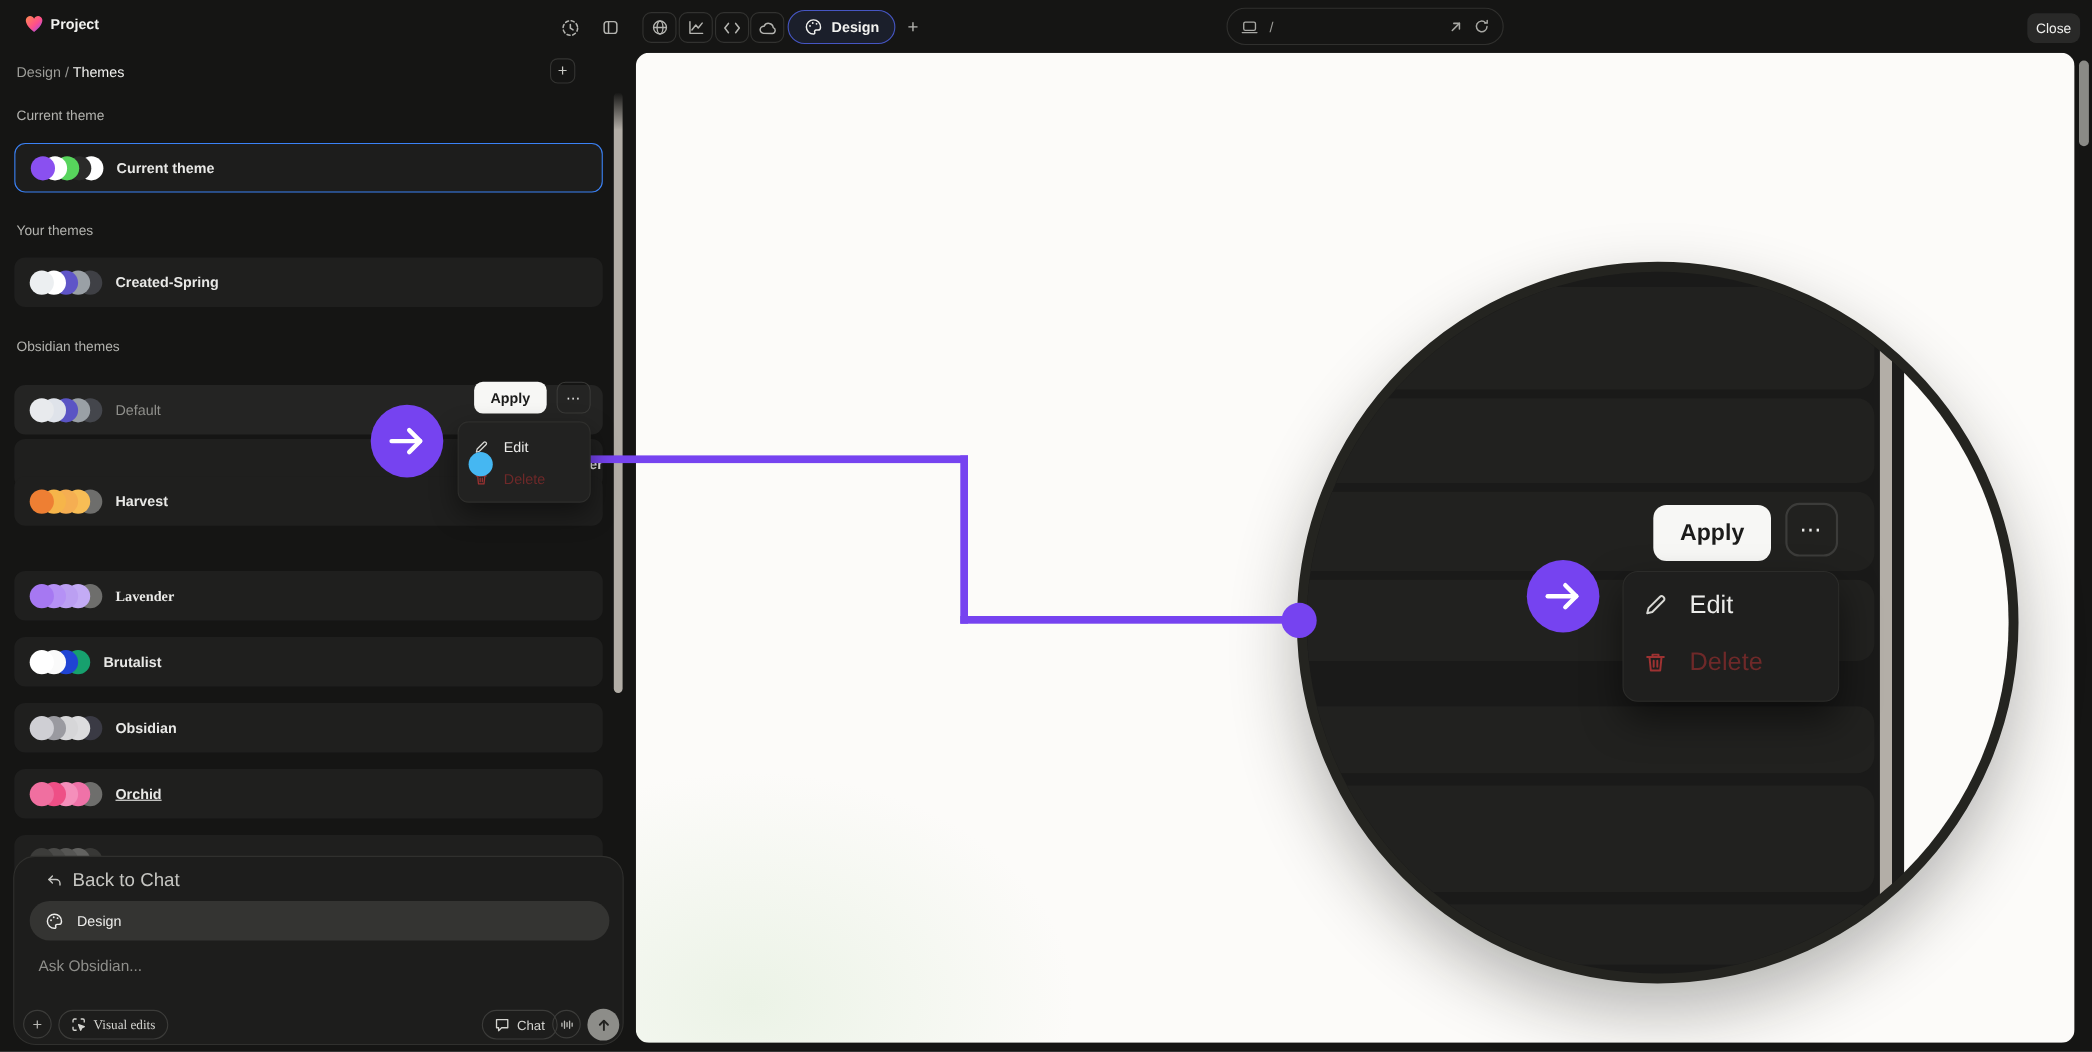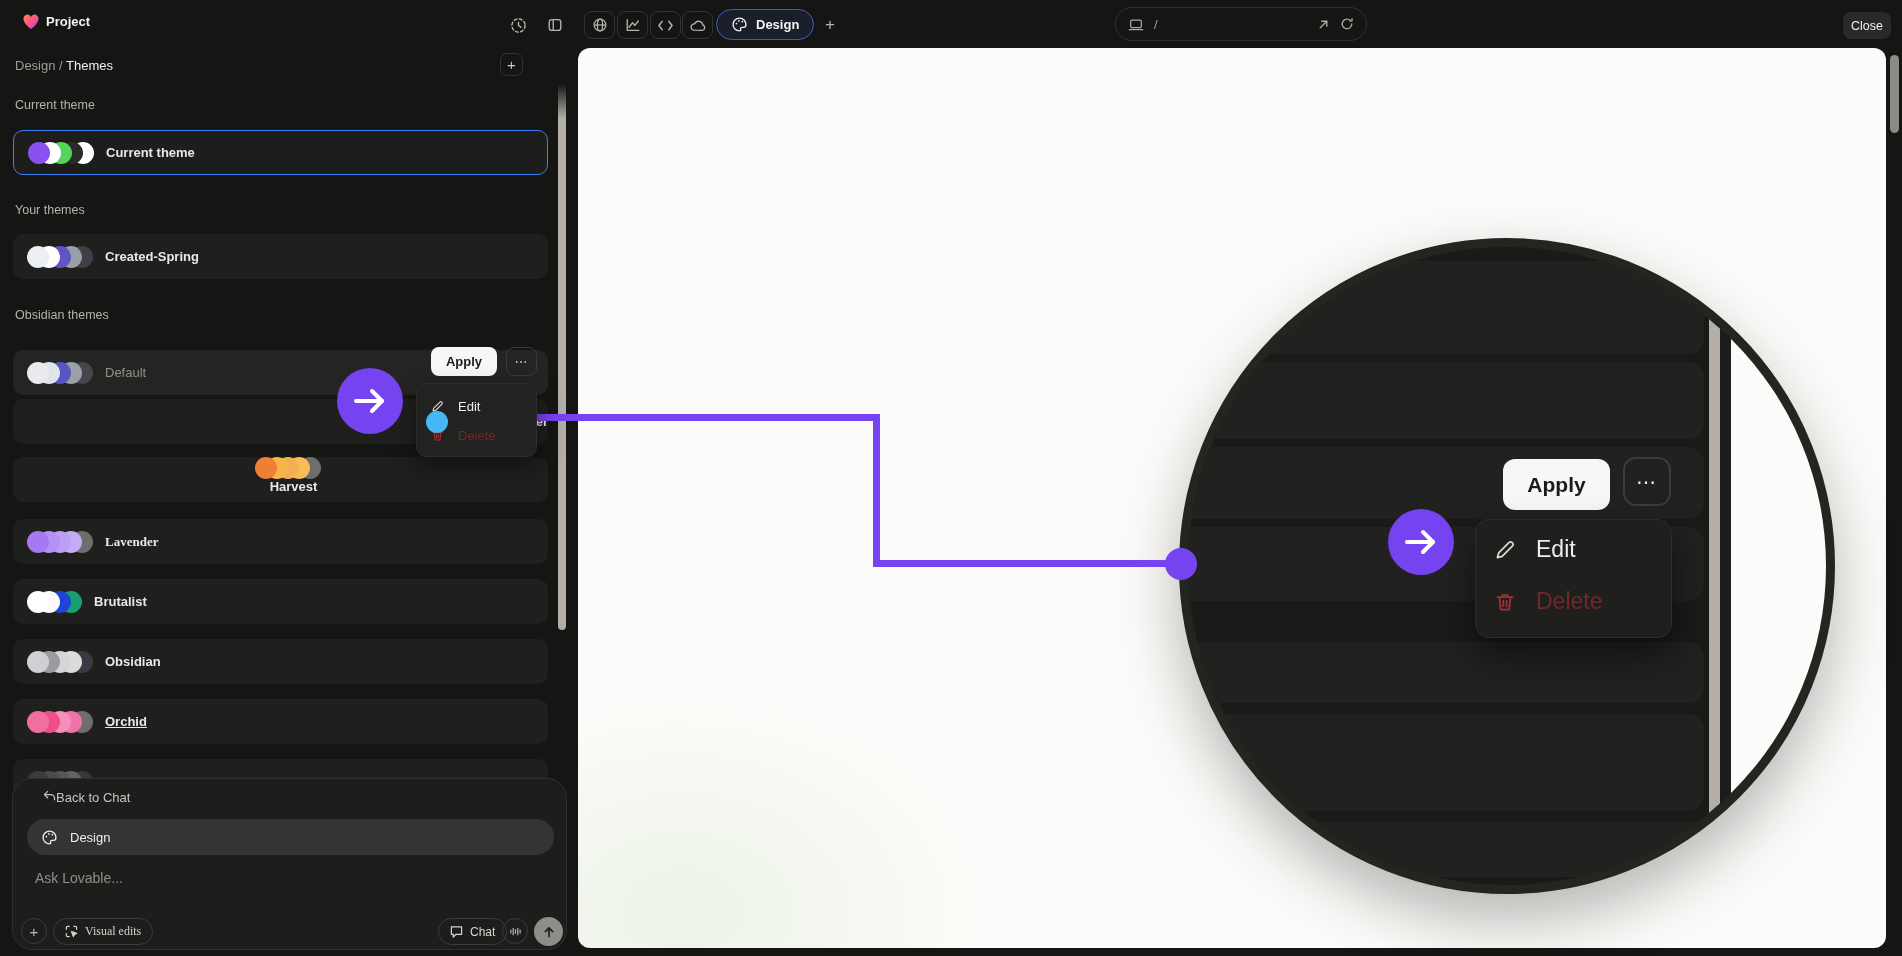--- a/index.html
+++ b/index.html
@@ -90,22 +90,22 @@
     border:1px solid #2c2c2a; border-radius:14px; box-shadow:0 16px 34px rgba(0,0,0,.5); }
   .m-item { position:absolute; display:flex; align-items:center; gap:20px; font-size:23px; color:#ececea; }
   .m-item.danger { color:#6e2929; }
   .m-item.danger svg { color:#9e3232; }
   .m-arrow { position:absolute; left:200px; top:262px; width:66px; height:66px; border-radius:50%;
     background:#7643f0; display:flex; align-items:center; justify-content:center; }
 
   
   .chat-panel { position:absolute; left:12px; top:778px; width:555px; height:172px; background:#1d1d1c;
     border:1px solid #30302e; border-radius:20px; z-index:10; }
-  .back-chat { position:absolute; left:30px; top:11px; display:flex; align-items:flex-start; gap:0;
-    font-size:13px; color:#c6c6c2; cursor:pointer; }
+  .back-chat { position:absolute; left:30px; top:11px; display:flex; align-items:center; gap:10px;
+    font-size:17px; color:#c6c6c2; cursor:pointer; }
   .mode-chip { position:absolute; left:14px; top:40px; width:527px; height:36px; background:#343432;
     border-radius:18px; display:flex; align-items:center; gap:12px; padding-left:14px;
     font-size:13px; color:#ececea; cursor:pointer; }
   .chat-placeholder { position:absolute; left:22px; top:91px; font-size:14px; color:#8e8e8a; }
   .pill { border:1px solid #3c3c3a; border-radius:14px; height:27px; display:flex; align-items:center;
     gap:7px; padding:0 11px; font-size:12px; color:#d4d4d0; cursor:pointer; position:absolute; top:139px; }
   .circ { border:1px solid #3c3c3a; border-radius:50%; width:26px; height:26px; display:flex;
     align-items:center; justify-content:center; color:#b8b8b4; cursor:pointer; position:absolute; top:139px; }
   .send-btn { position:absolute; left:521px; top:138px; width:29px; height:29px; border-radius:50%;
     background:#8d8d89; color:#222220; display:flex; align-items:center; justify-content:center; cursor:pointer; }
@@ -247,21 +247,21 @@
 <div class="theme-row" style="top:399px;justify-content:flex-end;">
   <span class="swatches">
       <span class="sw" style="background: rgb(69, 183, 242); z-index: 5;"></span>
       <span class="sw" style="background: rgb(152, 162, 171); z-index: 4;"></span>
       <span class="sw" style="background: rgb(108, 192, 242); z-index: 3;"></span>
       <span class="sw" style="background: rgb(185, 198, 248); z-index: 2;"></span>
       <span class="sw" style="background: rgb(198, 202, 205); z-index: 1;"></span>
     </span>
   <span class="theme-name">Glacier</span>
 </div>
-<div class="theme-row" style="top:457px;flex-direction:column;">
+<div class="theme-row" style="top:433px;">
   <span class="swatches">
       <span class="sw" style="background: rgb(238, 127, 51); z-index: 5;"></span>
       <span class="sw" style="background: rgb(246, 181, 74); z-index: 4;"></span>
       <span class="sw" style="background: rgb(245, 174, 82); z-index: 3;"></span>
       <span class="sw" style="background: rgb(248, 189, 85); z-index: 2;"></span>
       <span class="sw" style="background: rgb(110, 110, 108); z-index: 1;"></span>
     </span>
   <span class="theme-name">Harvest</span>
 </div>
 <div class="theme-row" style="top:519px;font-family:Liberation Serif, serif;">
@@ -413,21 +413,21 @@
   <div class="mode-chip">
     <svg width="17" height="17" viewBox="0 0 18 18" fill="none" stroke="#ececea" stroke-width="1.4">
       <path d="M9 2.2a6.8 6.8 0 1 0 0 13.6c1.2 0 1.6-.8 1.2-1.7-.4-.9 0-2.1 1.5-2.1h1.6c1.5 0 2.5-1 2.5-2.8A6.8 6.8 0 0 0 9 2.2z"></path>
       <circle cx="5.7" cy="8" r=".9" fill="#ececea" stroke="none"></circle>
       <circle cx="8.3" cy="5.2" r=".9" fill="#ececea" stroke="none"></circle>
       <circle cx="12" cy="6" r=".9" fill="#ececea" stroke="none"></circle>
     </svg>
     <span>Design</span>
   </div>
 
-  <div class="chat-placeholder">Ask Lovable...</div>
+  <div class="chat-placeholder">Ask Obsidian...</div>
 
   <div class="circ" style="left:8px;">
     <span style="font-size:15px;">+</span>
   </div>
   <div class="pill" style="left:40px;font-family:Liberation Serif, serif;">
     <svg width="13" height="13" viewBox="0 0 14 14" fill="none" stroke="currentColor" stroke-width="1.3" stroke-linejoin="round">
       <path d="M5 1.5H2.8A1.3 1.3 0 0 0 1.5 2.8V5M9 1.5h2.2a1.3 1.3 0 0 1 1.3 1.3V5M1.5 9v2.2a1.3 1.3 0 0 0 1.3 1.3H5"></path>
       <path d="M7 7l5.5 2-2.4 1.1L9 12.5z" fill="currentColor"></path>
     </svg>
     <span>Visual edits</span>

